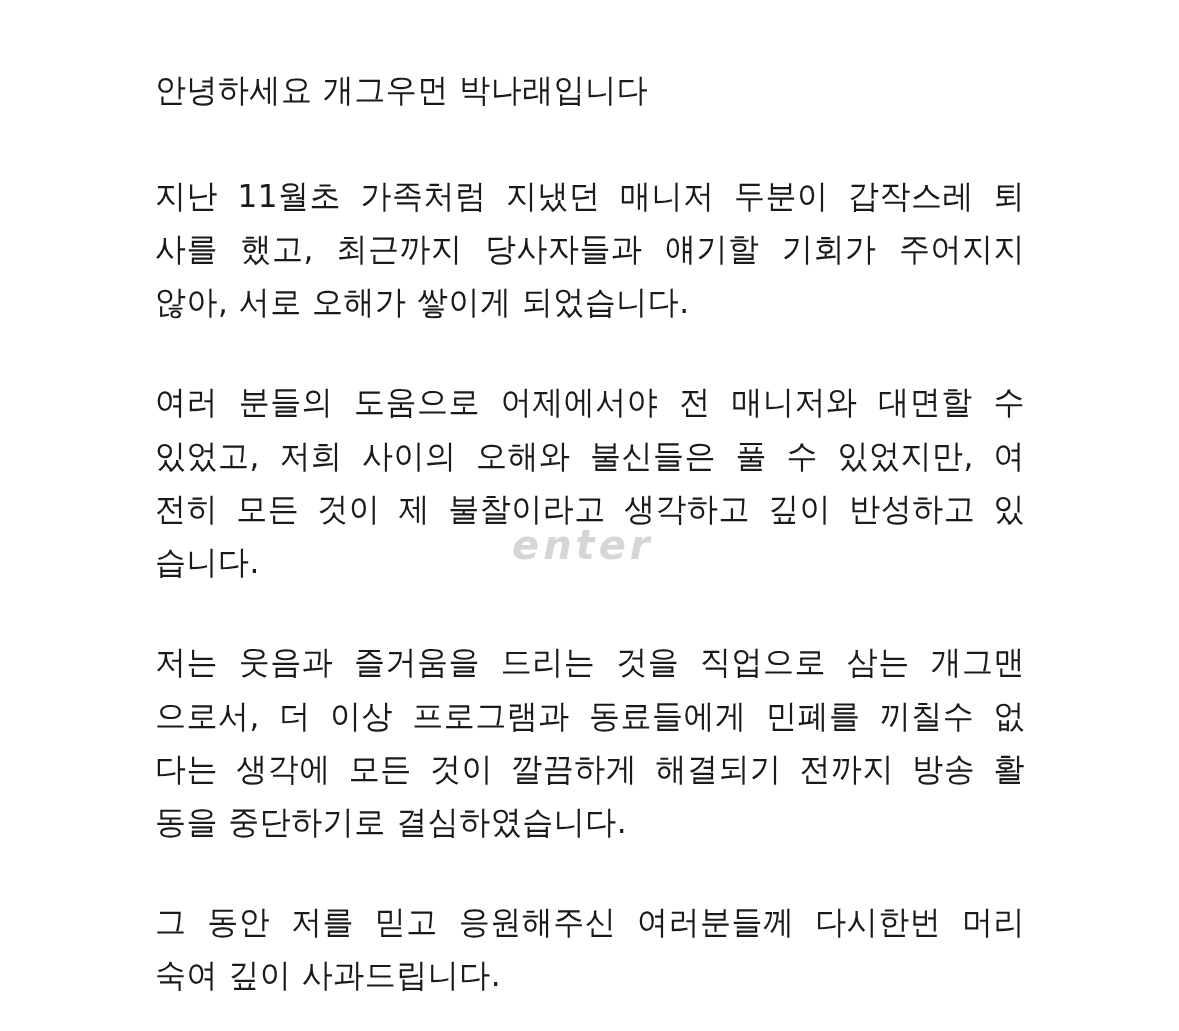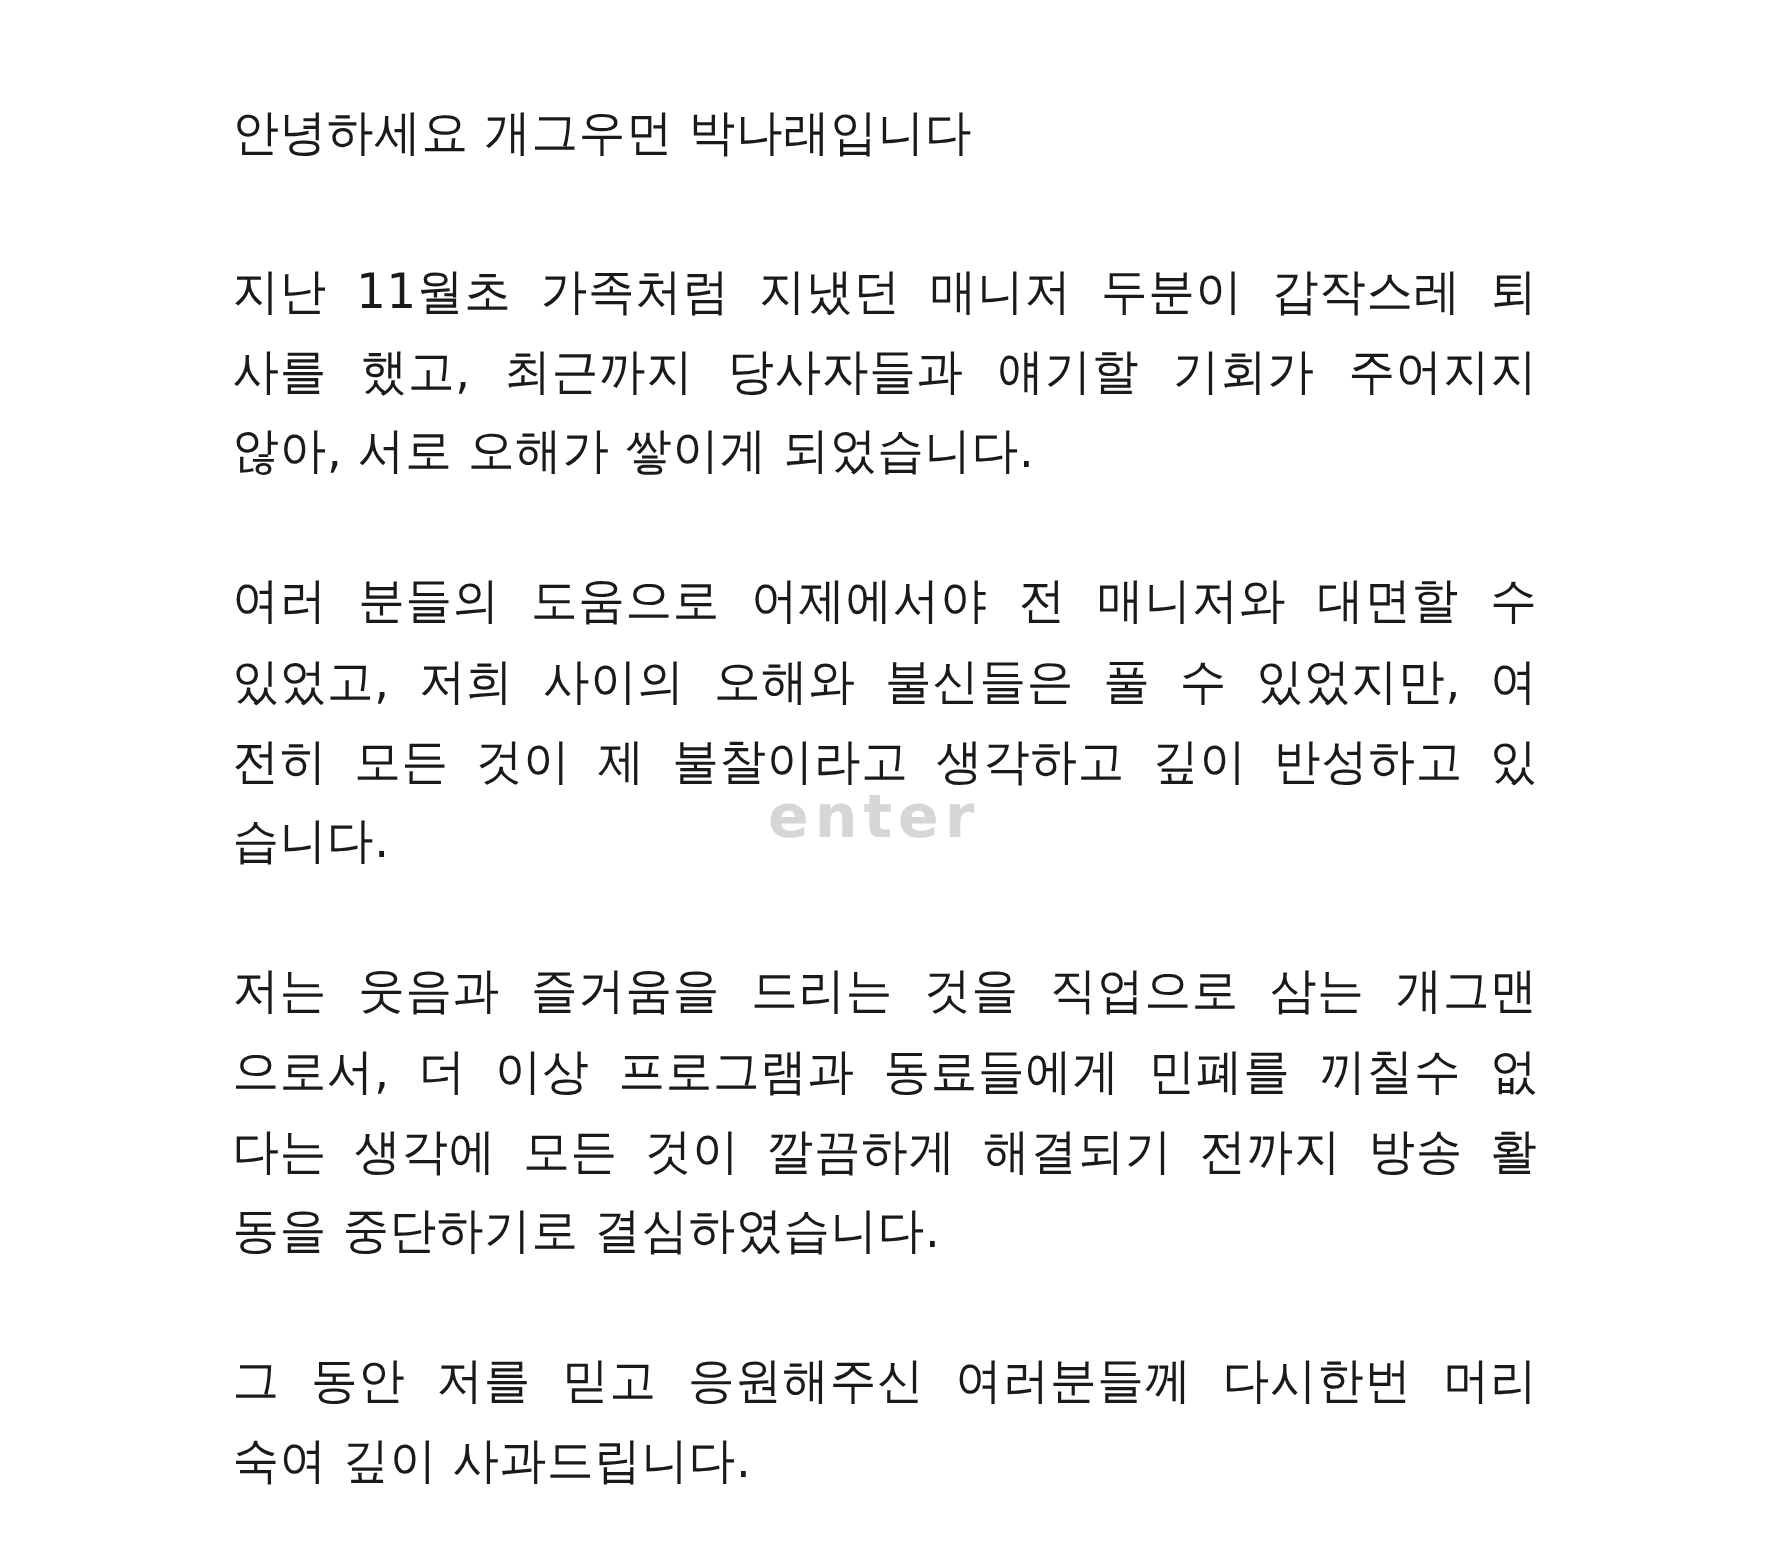--- a/index.html
+++ b/index.html
@@ -39,20 +39,21 @@
     }
     .watermark {
       position: absolute;
       left: 512px;
       top: 522px;
       font-family: "DejaVu Sans", "Liberation Sans", sans-serif;
       font-size: 40px;
       font-weight: bold;
       letter-spacing: 4px;
       color: #d6d6d6;
+      font-style: italic;
     }
   </style>
 </head>
 <body>
 
 <div class="doc">
   <div class="line" style="top:68px;">안녕하세요 개그우먼 박나래입니다</div>
 
   <div>
     <div class="line justify" style="top:174px;">지난 11월초 가족처럼 지냈던 매니저 두분이 갑작스레 퇴</div>

